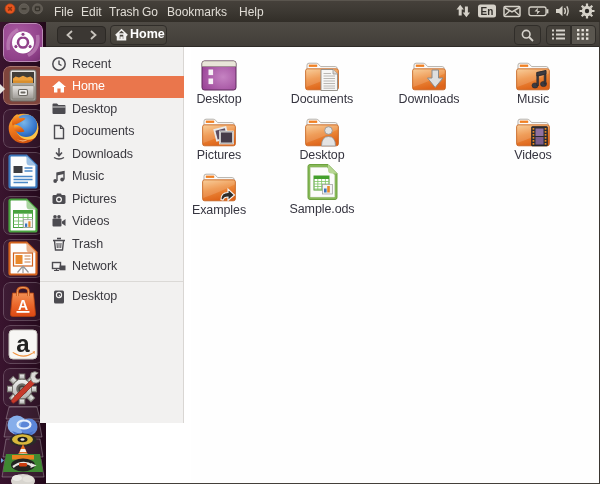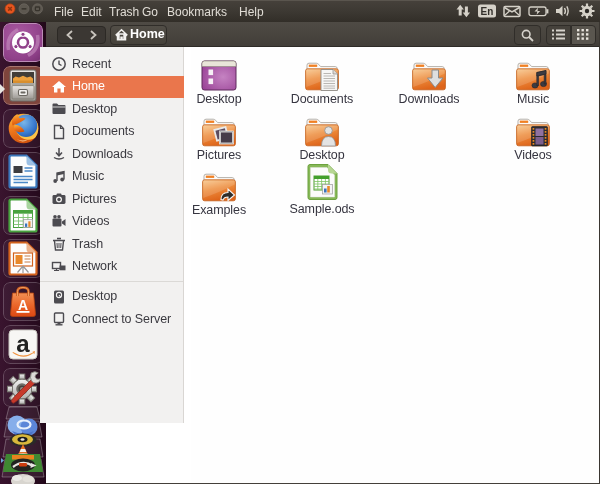--- a/index.html
+++ b/index.html
@@ -422,28 +422,20 @@
   </div>
   <div style="position:absolute;left:0;top:234px;width:143px;height:1px;background:#dbd9d6"></div>
   <div class="srow" style="top:238.5px">
     <svg width="16" height="16" viewBox="0 0 16 16">
         <rect x="3" y="1.5" width="10" height="13" rx="1.5" fill="#4c4b50"></rect>
         <circle cx="8" cy="6" r="2.6" fill="none" stroke="#f2f1f0" stroke-width="1.1"></circle>
         <path d="M8,6 L10,8.5" stroke="#f2f1f0" stroke-width="1.1"></path>
       </svg>
     <span class="lbl">Desktop</span>
   </div>
-  <div class="srow" style="top:261px">
-    <svg width="16" height="16" viewBox="0 0 16 16">
-        <rect x="3.5" y="2" width="9" height="9.5" rx="1" fill="none" stroke="#4c4b50" stroke-width="1.4"></rect>
-        <rect x="6.5" y="11.5" width="3" height="1.8" fill="#4c4b50"></rect>
-        <path d="M4.5,13.8 L11.5,13.8" stroke="#4c4b50" stroke-width="1.4"></path>
-      </svg>
-    <span class="lbl">Connect to Server</span>
-  </div>
 </div>
 
 <div id="content">
 
   <div class="cell" style="left:-24px;top:13px">
     <svg width="36" height="31" viewBox="0 0 36 31">
       <defs>
           <radialGradient id="dg" cx="0.62" cy="0.55" r="0.75">
             <stop offset="0" stop-color="#c583c2"></stop>
             <stop offset="1" stop-color="#973f94"></stop>

